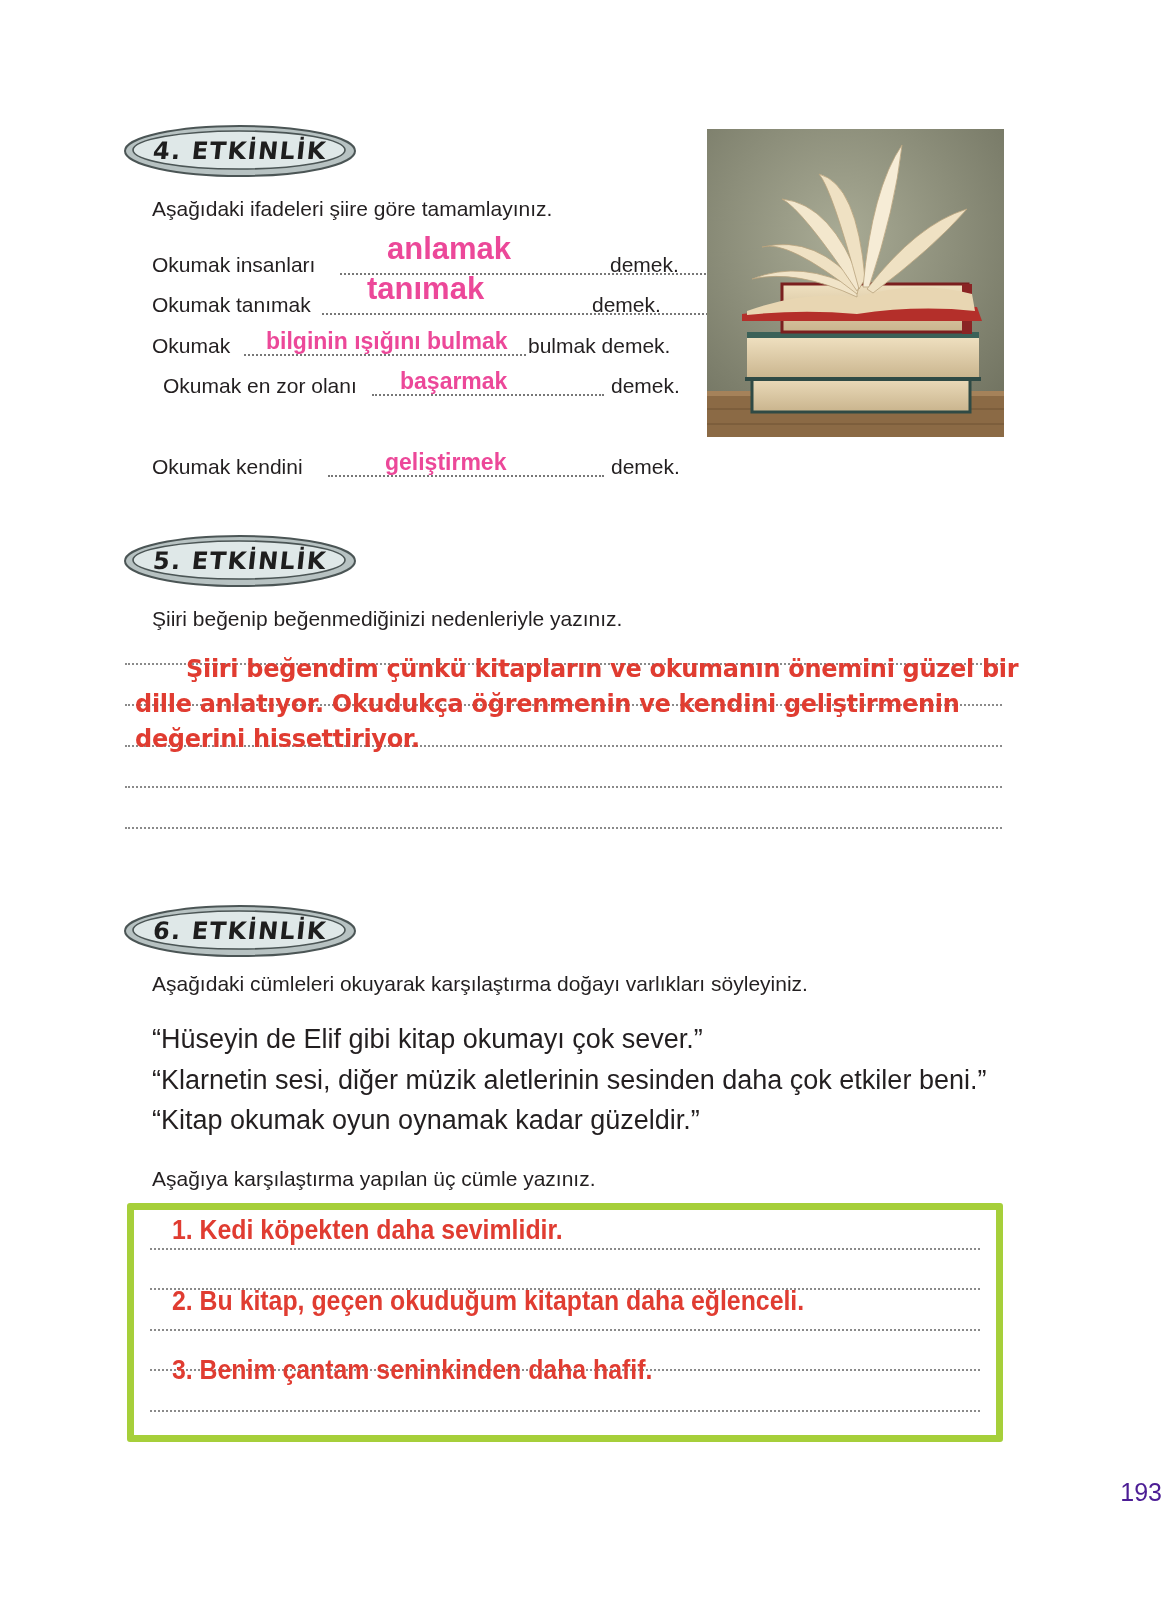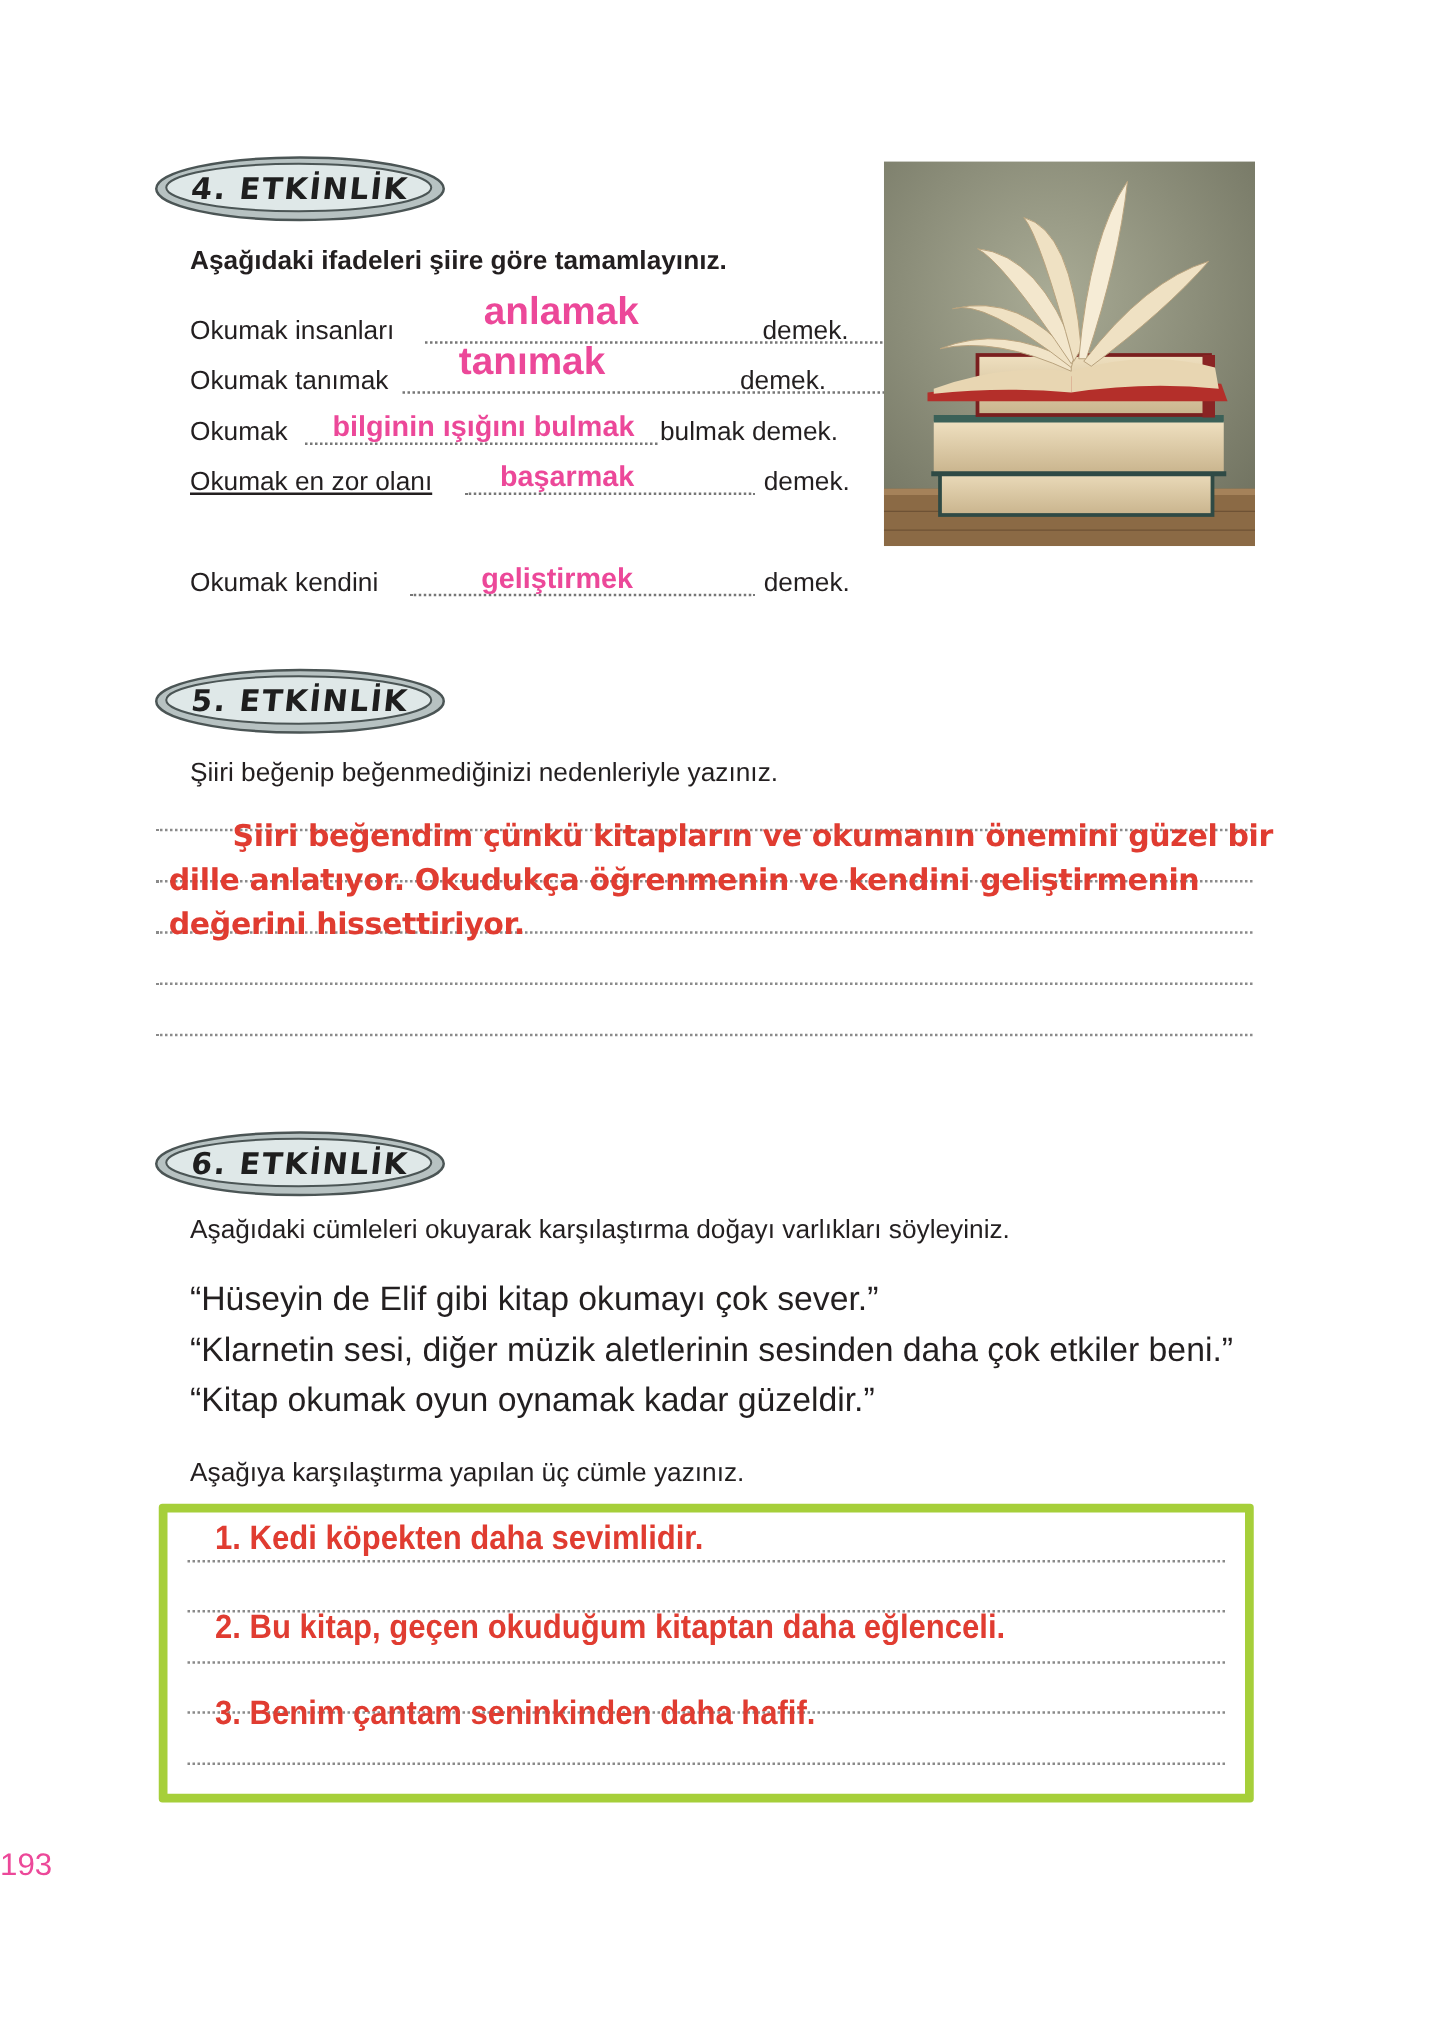--- a/index.html
+++ b/index.html
@@ -31,35 +31,35 @@
 
     
     .quote { position: absolute; left: 152px; font-size: 27px; white-space: nowrap; }
     .green-box { position: absolute; left: 127px; top: 1203px; width: 862px; height: 225px;
                  border: 7px solid #a6cf3a; border-radius: 3px; }
     .dotline6 { position: absolute; left: 150px; width: 830px; height: 0; border-bottom: 2px dotted #8a8a8a; }
     .ans6 { position: absolute; left: 172px; font-family: "Liberation Sans", sans-serif;
             font-weight: bold; font-size: 27px; color: #e03c31; white-space: nowrap;
             transform: scaleX(0.92); transform-origin: left center; }
 
-    .page-num { position: absolute; left: 0; width: 1162px; top: 1478px; text-align: left;
-                font-size: 25px; color: #ec4899; }
+    .page-num { position: absolute; left: 0; width: 1162px; top: 1478px; text-align: right;
+                font-size: 25px; color: #4c1d95; }
   </style>
 </head>
 <body>
 
 <div class="badge" style="top:123px;">
   <svg width="236" height="56" viewBox="0 0 236 56">
     <ellipse cx="118" cy="28" rx="115" ry="25" fill="#b7c2c2" stroke="#4b5555" stroke-width="2"></ellipse>
     <ellipse cx="117" cy="27" rx="106" ry="19" fill="#dfe8e8" stroke="#4b5555" stroke-width="1.6"></ellipse>
   </svg>
   <div class="badge-label">4. ETKİNLİK</div>
 </div>
 
-<div class="instr" style="top:197px;font-weight:bold;">Aşağıdaki ifadeleri şiire göre tamamlayınız.</div>
+<div class="instr" style="top:197px;">Aşağıdaki ifadeleri şiire göre tamamlayınız.</div>
 
 <div class="fill-row" style="top:253px; width:540px;">
   <span class="pre" style="left:0;">Okumak insanları</span>
   <span class="dots" style="left:188px; width:414px;"></span>
   <span class="ans" style="left:235px; top:-22px; font-size:31px;">anlamak</span>
   <span class="post" style="left:458px;">demek.</span>
 </div>
 
 <div class="fill-row" style="top:293px; width:540px;">
   <span class="pre" style="left:0;">Okumak tanımak</span>
@@ -69,21 +69,21 @@
 </div>
 
 <div class="fill-row" style="top:334px; width:540px;">
   <span class="pre" style="left:0;">Okumak</span>
   <span class="dots" style="left:92px; width:282px;"></span>
   <span class="ans" style="left:114px; top:-6px; font-size:23px;">bilginin ışığını bulmak</span>
   <span class="post" style="left:376px;">bulmak demek.</span>
 </div>
 
 <div class="fill-row" style="top:374px; width:540px;">
-  <span class="pre" style="left:0;text-decoration:underline;">Okumak en zor olanı</span>
+  <span class="pre" style="left:11px;">Okumak en zor olanı</span>
   <span class="dots" style="left:220px; width:232px;"></span>
   <span class="ans" style="left:248px; top:-6px; font-size:23px;">başarmak</span>
   <span class="post" style="left:459px;">demek.</span>
 </div>
 
 <div class="fill-row" style="top:415px; width:540px;margin-top:40px;">
   <span class="pre" style="left:0;">Okumak kendini</span>
   <span class="dots" style="left:176px; width:276px;"></span>
   <span class="ans" style="left:233px; top:-6px; font-size:23px;">geliştirmek</span>
   <span class="post" style="left:459px;">demek.</span>

